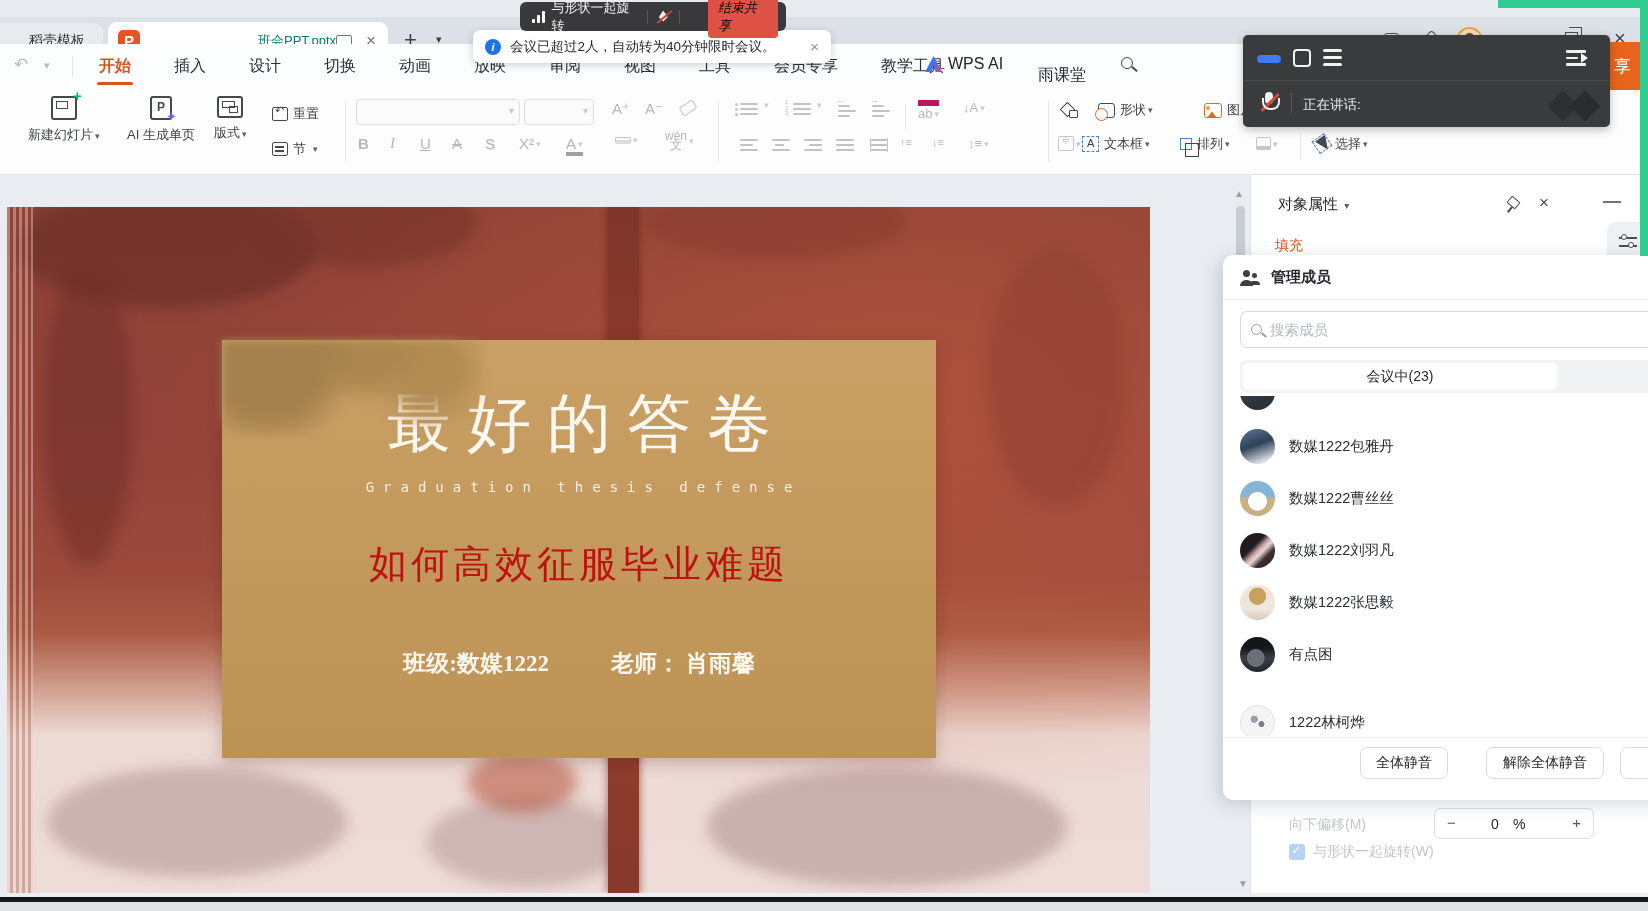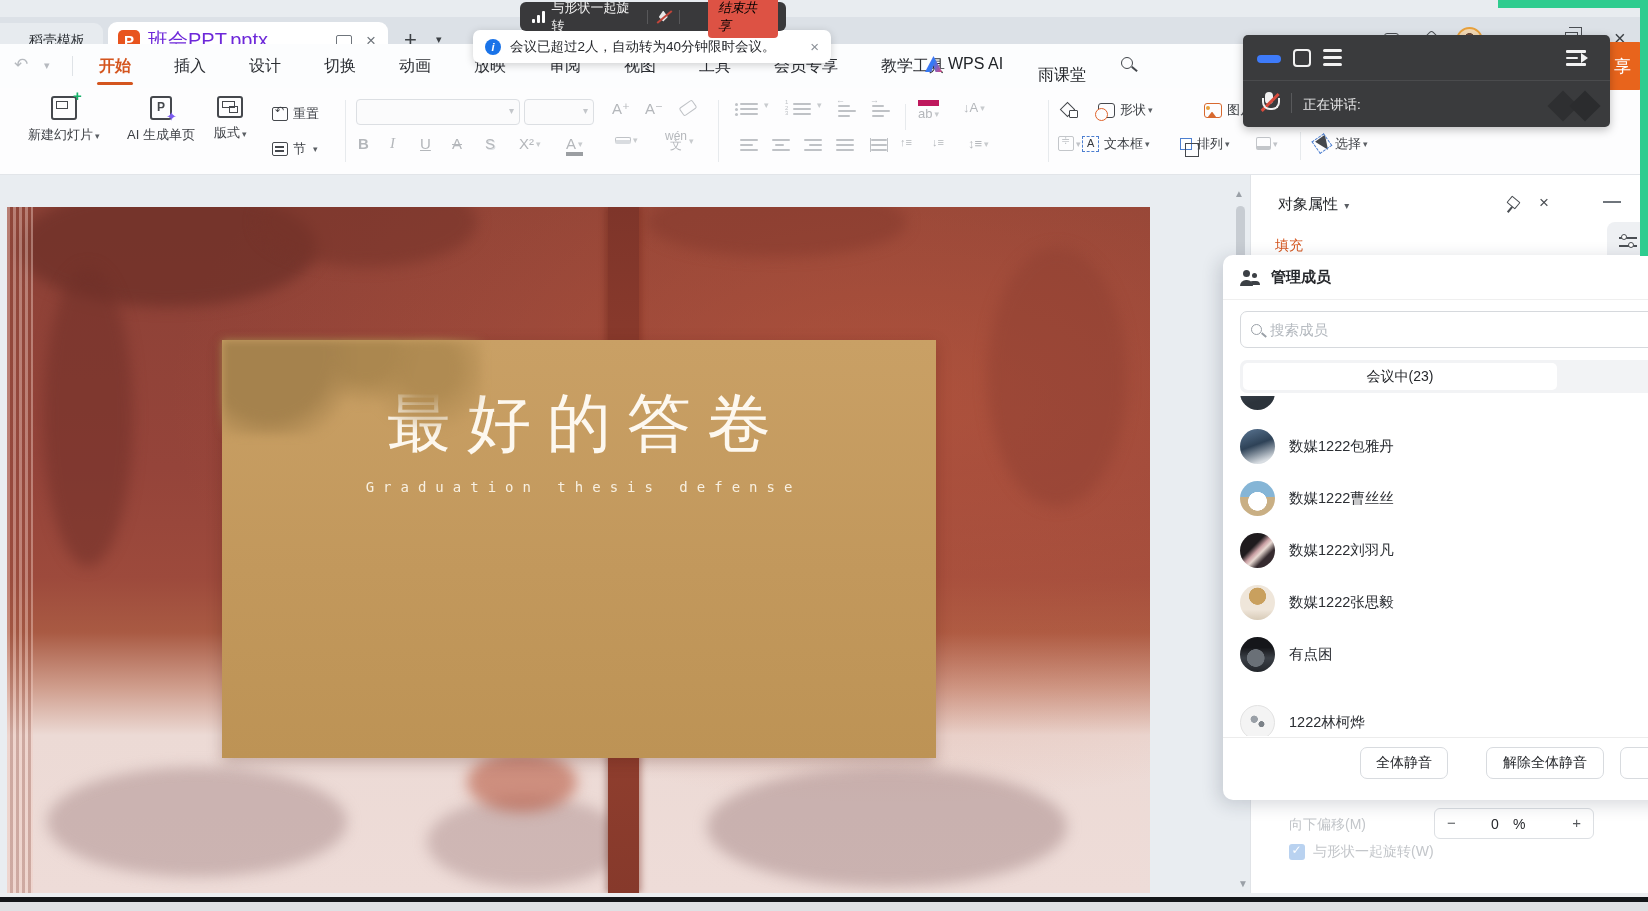--- a/index.html
+++ b/index.html
@@ -4,21 +4,21 @@
 <style>
   * { margin:0; padding:0; box-sizing:border-box; }
   html,body { width:1648px; height:911px; overflow:hidden; }
   body { font-family:"Liberation Sans","DejaVu Sans",sans-serif; background:#e8ecf0; position:relative; }
 
   
   .tabbar { position:absolute; left:0; top:17px; width:1648px; height:44px; background:#dce1e7; }
   .docer-tab { position:absolute; left:-22px; top:6px; width:125px; height:36px; background:#e7ebef; border-radius:9px 9px 0 0; color:#2f3338; font-size:14px; display:flex; align-items:center; justify-content:flex-end; padding-right:18px; }
   .doc-tab { position:absolute; left:108px; top:5px; width:280px; height:37px; background:#ffffff; border-radius:9px; display:flex; align-items:center; padding:0 10px; }
   .p-icon { width:22px; height:22px; background:#e8541e; border-radius:5px; color:#fff; font-weight:bold; font-size:15px; display:flex; align-items:center; justify-content:center; margin-right:8px; }
-  .doc-title { font-size:20px; color:#6d28d9; flex:1; }
+  .doc-title { font-size:13px; color:#0f766e; flex:1;text-align:right; }
   .monitor-icon { width:16px; height:12px; border:1.6px solid #6f757c; border-radius:2px; position:relative; margin-right:14px; }
   .monitor-icon::after { content:""; position:absolute; left:4px; bottom:-4px; width:5px; height:2px; background:#6f757c; }
   .tab-close { color:#6f757c; font-size:17px; line-height:1; margin-right:2px; cursor:default; }
   .newtab-plus { position:absolute; left:404px; top:10px; font-size:22px; color:#3c4045; }
   .newtab-chev { position:absolute; left:436px; top:16px; font-size:11px; color:#3c4045; }
 
   
   .share-pill { position:absolute; left:520px; top:2px; width:266px; height:29px; background:#39393b; border-radius:6px; display:flex; align-items:center; padding:0 8px; z-index:70; }
   .sig-bars { width:14px; height:12px; position:relative; margin:0 6px 0 4px; }
   .sig-bars i { position:absolute; bottom:0; width:3px; background:#fff; border-radius:1px; }
@@ -457,20 +457,25 @@
     <div class="blob" style="left:420px; top:590px; width:200px; height:90px; background:rgba(168,138,138,.45);"></div>
     <div class="blob" style="left:700px; top:560px; width:360px; height:120px; background:rgba(165,135,135,.5);"></div>
     <div class="blob" style="left:460px; top:545px; width:110px; height:60px; background:rgba(180,80,55,.55);"></div>
     <div class="spine"></div>
     <div class="page-edge"></div>
 
     <div class="gold-card">
       <div class="card-leaf"></div>
       <div class="slide-title">最好的答卷</div>
       <div class="slide-sub">Graduation thesis defense</div>
+      <div class="slide-head">如何高效征服毕业难题</div>
+      <div class="slide-foot">
+        <span>班级:数媒1222</span>
+        <span>老师： 肖雨馨</span>
+      </div>
     </div>
   </div>
 </div>
 <div class="canvas-sb-up">▲</div>
 <div class="canvas-sb-thumb"></div>
 
 <div class="props">
   <div class="props-title"><span>对象属性</span> <span class="chev">▾</span></div>
   <div class="pin-icon"></div>
   <div class="props-close">×</div>

